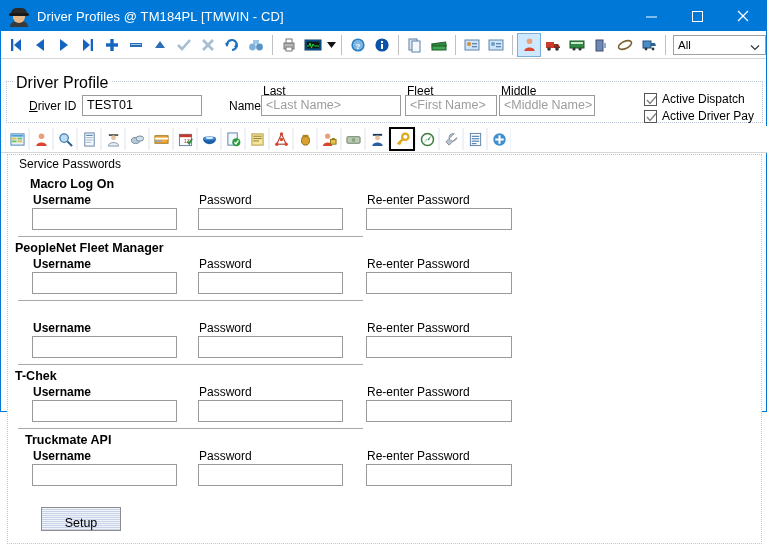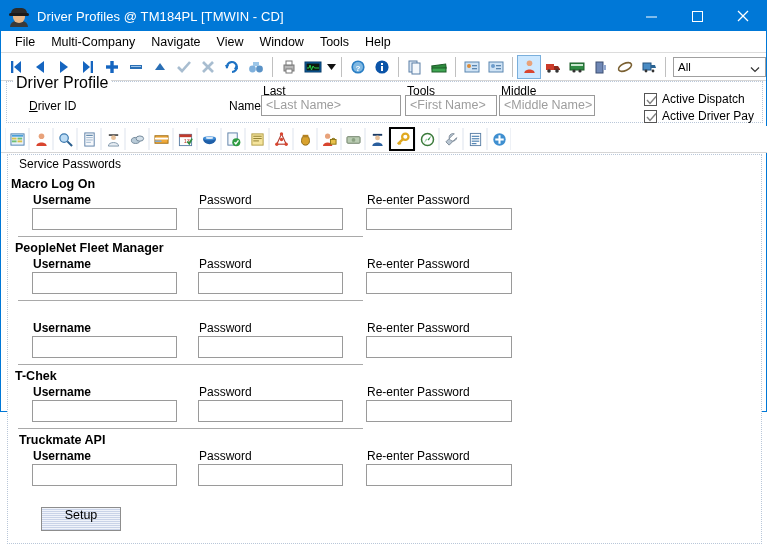--- a/index.html
+++ b/index.html
@@ -247,21 +247,21 @@
   }
   .setup-btn {
     position: absolute;
     left: 33px; top: 352px;
     width: 80px; height: 24px;
     border: 1px solid #8d8d8d;
     background:
       repeating-linear-gradient(0deg, #c9d3e8 0px, #c9d3e8 1px, #f0f3fa 1px, #f0f3fa 2px),
       #e6ebf5;
     font-size: 12.5px;
-    display: flex; align-items: flex-start; justify-content: center;
+    display: flex; align-items: flex-end; justify-content: center;
     color: #000;
   }
   .setup-btn span { background: transparent; }
 </style>
 </head>
 <body>
 
 <div class="app">
 
   <div class="titlebar">
@@ -285,29 +285,20 @@
       </div>
       <div class="win-btn">
         <svg width="12" height="12" viewBox="0 0 12 12">
             <line x1="1" y1="1" x2="11" y2="11" stroke="#fff" stroke-width="1.2"></line>
             <line x1="11" y1="1" x2="1" y2="11" stroke="#fff" stroke-width="1.2"></line>
           </svg>
       </div>
     </div>
   </div>
 
-  <div class="menubar">
-    <div class="menu-item">File</div>
-    <div class="menu-item">Multi-Company</div>
-    <div class="menu-item">Navigate</div>
-    <div class="menu-item">View</div>
-    <div class="menu-item">Window</div>
-    <div class="menu-item">Tools</div>
-    <div class="menu-item">Help</div>
-  </div>
 
   <div class="toolbar1">
     <div class="tb-btn">
       <svg width="16" height="16" viewBox="0 0 16 16">
           <path d="M13 2 L6 8 L13 14 Z" fill="#1565c0"></path>
           <rect x="3" y="2" width="2.3" height="12" fill="#1565c0"></rect>
         </svg>
     </div>
     <div class="tb-btn">
       <svg width="16" height="16" viewBox="0 0 16 16">
@@ -482,27 +473,28 @@
             <path d="M1 1.5 L5 5.5 L9 1.5" stroke="#333" stroke-width="1.2" fill="none"></path>
           </svg>
       </span>
     </div>
   </div>
 
   <div class="grp-driver">
     <div class="grp-label lbl-driver-profile">Driver Profile</div>
 
     <div class="field-label" style="left:22px; top:17px;text-align:right;"><u>D</u>river ID</div>
+    <div class="tbox" style="left:75px; top:13px; width:120px;">TEST01</div>
 
     <div class="field-label" style="left:222px; top:17px;">Name</div>
 
     <div class="field-label" style="left:256px; top:2px;">Last</div>
     <div class="tbox ph" style="left:254px; top:13px; width:140px;">&lt;Last Name&gt;</div>
 
-    <div class="field-label" style="left:400px; top:2px;">Tools</div>
+    <div class="field-label" style="left:400px; top:2px;">Fleet</div>
     <div class="tbox ph" style="left:398px; top:13px; width:92px;">&lt;First Name&gt;</div>
 
     <div class="field-label" style="left:494px; top:2px;">Middle</div>
     <div class="tbox ph" style="left:492px; top:13px; width:96px;">&lt;Middle Name&gt;</div>
 
     <div class="cbrow" style="left:637px; top:10px;justify-content:center;">
       <span class="cbox">
         <svg width="11" height="11" viewBox="0 0 11 11">
             <path d="M1 5 L4 8.5 L10 1.5" stroke="#808080" stroke-width="1.4" fill="none"></path>
           </svg>
@@ -673,21 +665,21 @@
           <rect x="6.9" y="3.5" width="2.2" height="9" fill="#fff"></rect>
           <rect x="3.5" y="6.9" width="9" height="2.2" fill="#fff"></rect>
         </svg>
     </div>
   </div>
 
   <div class="panel">
     <div class="panel-inner">
       <div class="lbl-service-pw">Service Passwords</div>
 
-      <div class="sec-title" style="left:3px; top:22px;">Macro Log On</div>
+      <div class="sec-title" style="left:22px; top:22px;">Macro Log On</div>
       <div class="sec-sub b" style="left:25px; top:38px;">Username</div>
       <div class="sec-sub" style="left:191px; top:38px;">Password</div>
       <div class="sec-sub" style="left:359px; top:38px;">Re-enter Password</div>
       <div class="sec-input" style="left:24px; top:53px; width:145px;"></div>
       <div class="sec-input" style="left:190px; top:53px; width:145px;"></div>
       <div class="sec-input" style="left:358px; top:53px; width:146px;"></div>
       <div class="divider" style="top:81px;"></div>
 
       <div class="sec-title" style="left:7px; top:86px;">PeopleNet Fleet Manager</div>
       <div class="sec-sub b" style="left:25px; top:102px;">Username</div>
@@ -708,21 +700,21 @@
 
       <div class="sec-title" style="left:7px; top:214px;">T-Chek</div>
       <div class="sec-sub b" style="left:25px; top:230px;">Username</div>
       <div class="sec-sub" style="left:191px; top:230px;">Password</div>
       <div class="sec-sub" style="left:359px; top:230px;">Re-enter Password</div>
       <div class="sec-input" style="left:24px; top:245px; width:145px;"></div>
       <div class="sec-input" style="left:190px; top:245px; width:145px;"></div>
       <div class="sec-input" style="left:358px; top:245px; width:146px;"></div>
       <div class="divider" style="top:273px;"></div>
 
-      <div class="sec-title" style="left:11px; top:278px;">Truckmate API</div>
+      <div class="sec-title" style="left:17px; top:278px;">Truckmate API</div>
       <div class="sec-sub b" style="left:25px; top:294px;">Username</div>
       <div class="sec-sub" style="left:191px; top:294px;">Password</div>
       <div class="sec-sub" style="left:359px; top:294px;">Re-enter Password</div>
       <div class="sec-input" style="left:24px; top:309px; width:145px;"></div>
       <div class="sec-input" style="left:190px; top:309px; width:145px;"></div>
       <div class="sec-input" style="left:358px; top:309px; width:146px;"></div>
 
       <div class="setup-btn">
         <span>Setup</span>
       </div>

